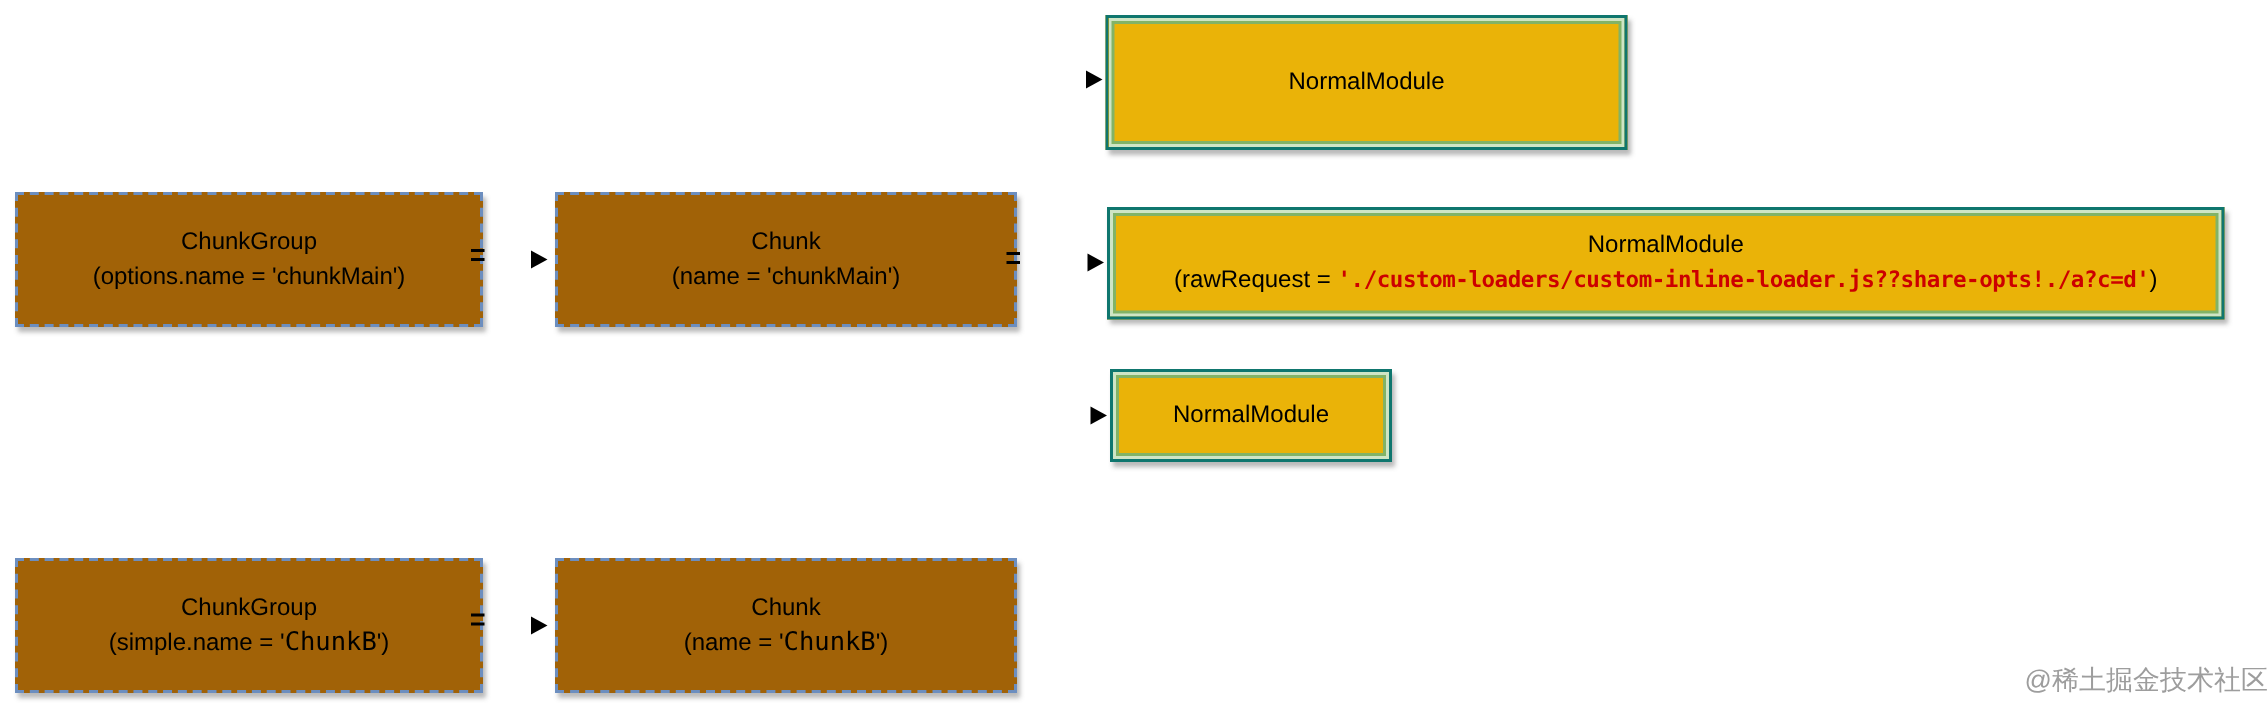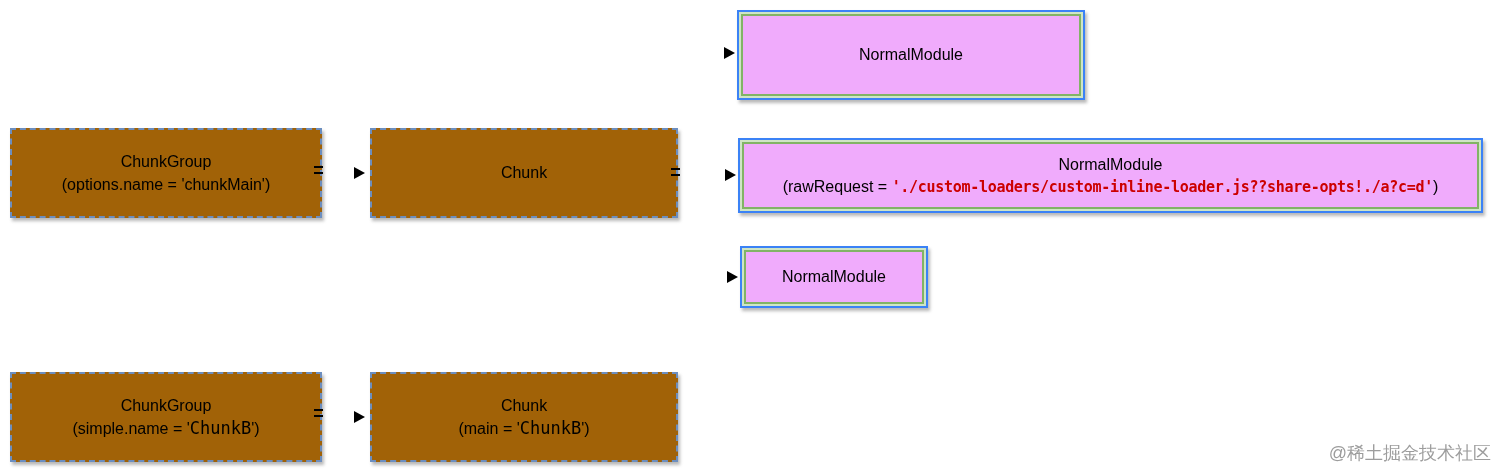--- a/index.html
+++ b/index.html
@@ -24,22 +24,22 @@
     line-height: 22px;
   }
   .node .title { white-space: nowrap; }
   .node .sub   { white-space: nowrap; }
   .node.blue {
     background: #a16207;
     border: 2px dashed #6c8ebf;
     box-shadow: 2px 3px 3px rgba(100,100,100,0.45);
   }
   .node.green {
-    background: #f0abfc;
-    border: 2px solid #3b82f6;
+    background: #eab308;
+    border: 2px solid #0f766e;
     box-shadow: inset 0 0 0 2px #cfe5c5,
                 inset 0 0 0 4px #82b366,
                 2px 3px 3px rgba(100,100,100,0.45);
   }
   .code-red {
     font-family: "DejaVu Sans Mono", "Liberation Mono", monospace;
     color: #cc0000;
     font-size: 15px;
     font-weight: bold;
     letter-spacing: -0.3px;
@@ -77,40 +77,41 @@
     border-top: 2px solid #000000;
     border-bottom: 2px solid #000000;
     box-sizing: content-box;
   }
   #at-chunkgroup-main { left: 314px; top: 166px; }
   #at-chunkgroup-b    { left: 314px; top: 409px; }
   #at-chunk-main      { left: 671px; top: 168px; }
 
   .watermark {
     position: absolute;
-    right: 21px;
+    right: 0;
     bottom: 8px;
     font-size: 18px;
     color: #9d9d9d;
     text-shadow: 0 0 2px #ffffff, 1px 1px 0 #ffffff;
     white-space: nowrap;
   }
 </style>
 </head>
 <body>
 
 <div class="canvas">
 
   <div class="node blue" id="chunkgroup-main">
     <div class="title">ChunkGroup</div>
     <div class="sub"><span>(options.name = 'chunkMain')</span><span class="code-black"></span><span></span></div>
   </div>
 
   <div class="node blue" id="chunk-main">
     <div class="title">Chunk</div>
+    <div class="sub"><span>(name = 'chunkMain')</span><span class="code-black"></span><span></span></div>
   </div>
 
   <div class="node green" id="nm-main">
     <div class="title">NormalModule</div>
   </div>
 
   <div class="node green" id="nm-loader">
     <div class="title">NormalModule</div>
     <div class="sub"><span>(rawRequest = </span><span class="code-red">'./custom-loaders/custom-inline-loader.js??share-opts!./a?c=d'</span><span>)</span></div>
   </div>
@@ -119,21 +120,21 @@
     <div class="title">NormalModule</div>
   </div>
 
   <div class="node blue" id="chunkgroup-b">
     <div class="title">ChunkGroup</div>
     <div class="sub"><span>(simple.name = '</span><span class="code-black">ChunkB</span><span>')</span></div>
   </div>
 
   <div class="node blue" id="chunk-b">
     <div class="title">Chunk</div>
-    <div class="sub"><span>(main = '</span><span class="code-black">ChunkB</span><span>')</span></div>
+    <div class="sub"><span>(name = '</span><span class="code-black">ChunkB</span><span>')</span></div>
   </div>
 
   <div class="arrow-tail" id="at-chunkgroup-main"></div>
   <div class="arrow-head" id="ah-chunk-main"></div>
   <div class="arrow-tail" id="at-chunk-main"></div>
   <div class="arrow-head" id="ah-nm-main"></div>
   <div class="arrow-head" id="ah-nm-loader"></div>
   <div class="arrow-head" id="ah-nm-c"></div>
   <div class="arrow-tail" id="at-chunkgroup-b"></div>
   <div class="arrow-head" id="ah-chunk-b"></div>

